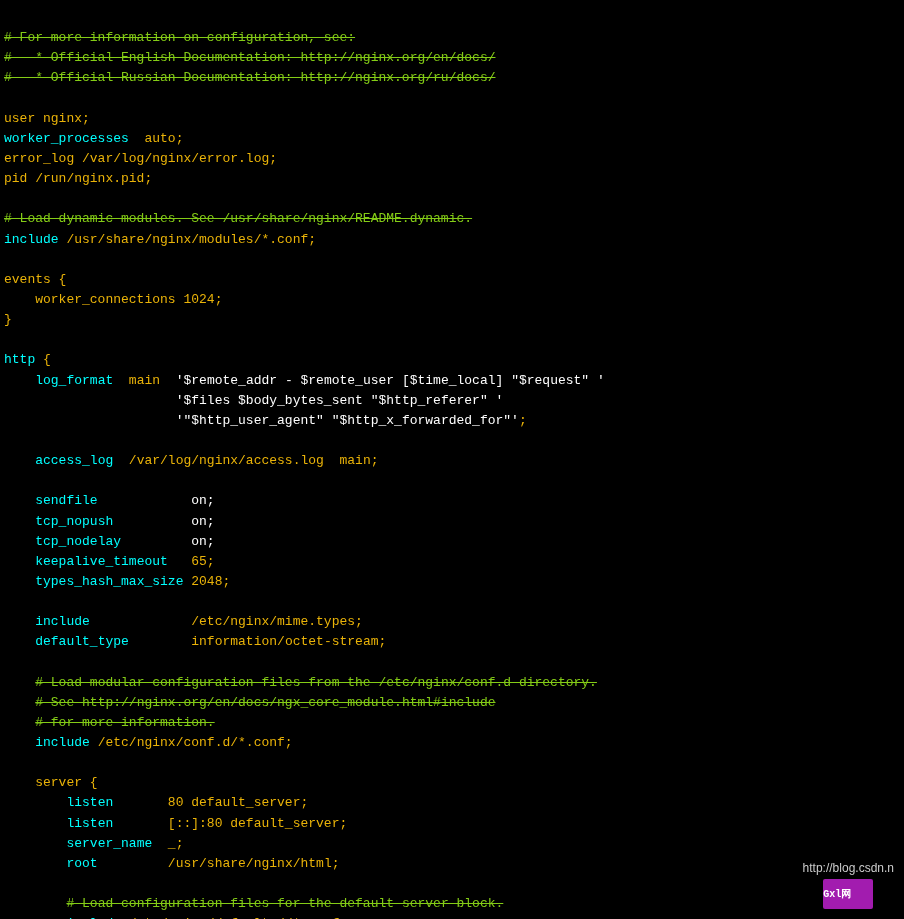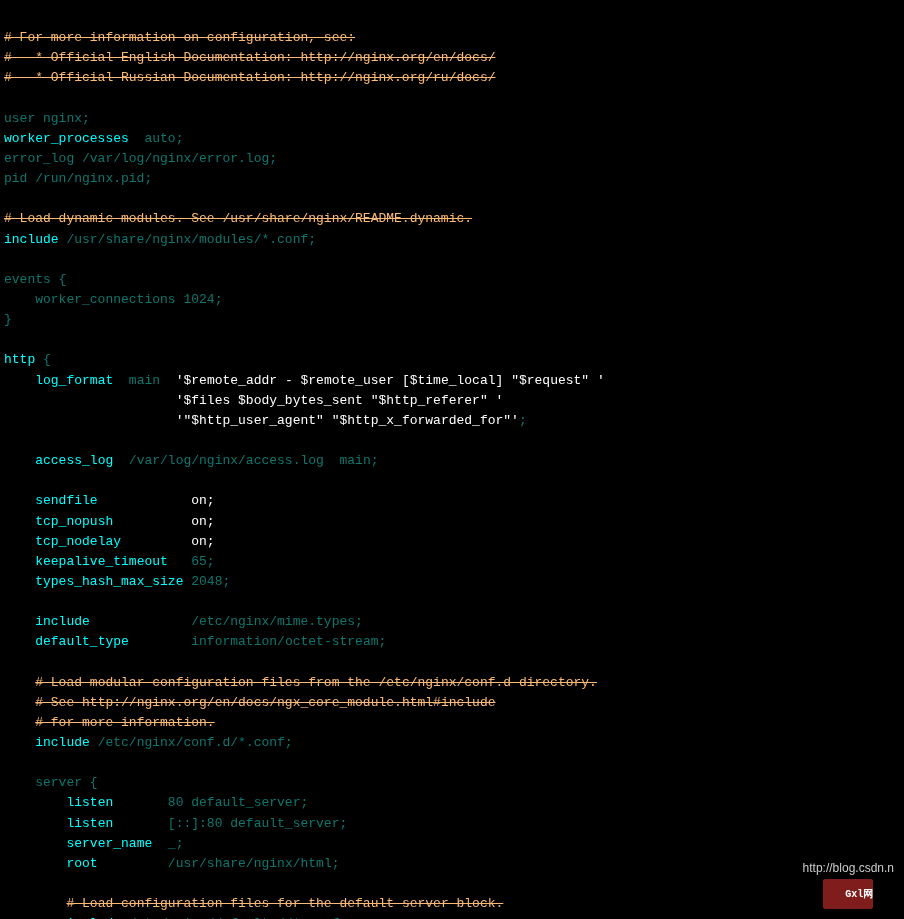--- a/index.html
+++ b/index.html
@@ -11,47 +11,47 @@
       width: 904px;
       min-height: 919px;
       overflow-x: hidden;
       position: relative;
     }
     .code-container {
       padding: 8px 4px;
       line-height: 1.55;
       white-space: pre;
     }
-    .comment { color: #fdba74; text-decoration: line-through; }
+    .comment { color: #84cc16; text-decoration: line-through; }
     .string { color: #ffffff; }
     .directive { color: #00ffff; margin-top: 26px; }
-    .normal { color: #0f766e; }
+    .normal { color: #eab308; }
     .on-val { color: #ffffff; }
     .watermark {
       position: fixed;
       bottom: 10px;
       right: 10px;
       display: flex;
       align-items: center;
       gap: 4px;
       z-index: 100;
       flex-direction: column;
     }
     .watermark-text {
       color: #cccccc;
       font-family: Arial, sans-serif;
       font-size: 12px;
     }
     .watermark-logo {
       width: 50px;
       height: 30px;
-      background: #7f1d1d;
+      background: #a21caf;
       display: flex;
       align-items: center;
-      justify-content: flex-end;
+      justify-content: flex-start;
       color: white;
       font-size: 10px;
       font-weight: bold;
       border-radius: 2px;
     }
   </style>
 </head>
 <body>
 
 <div class="code-container">

